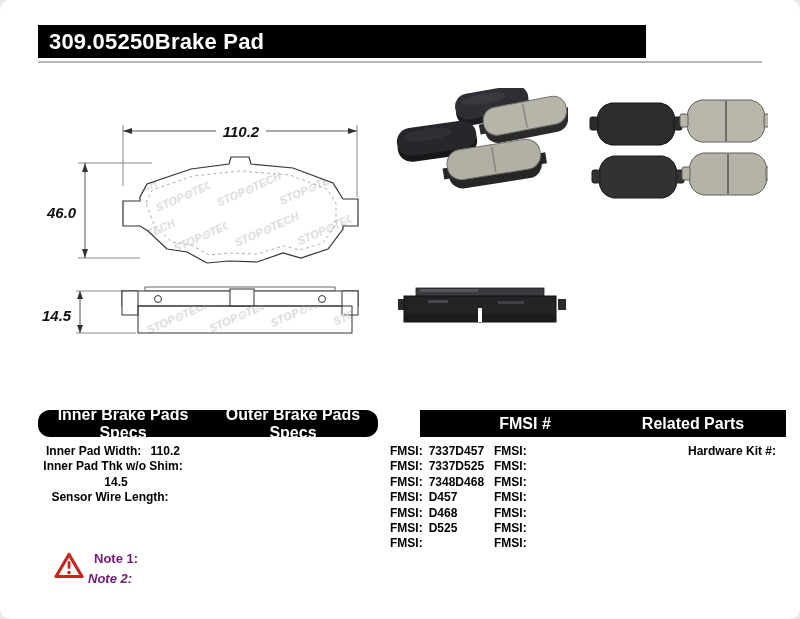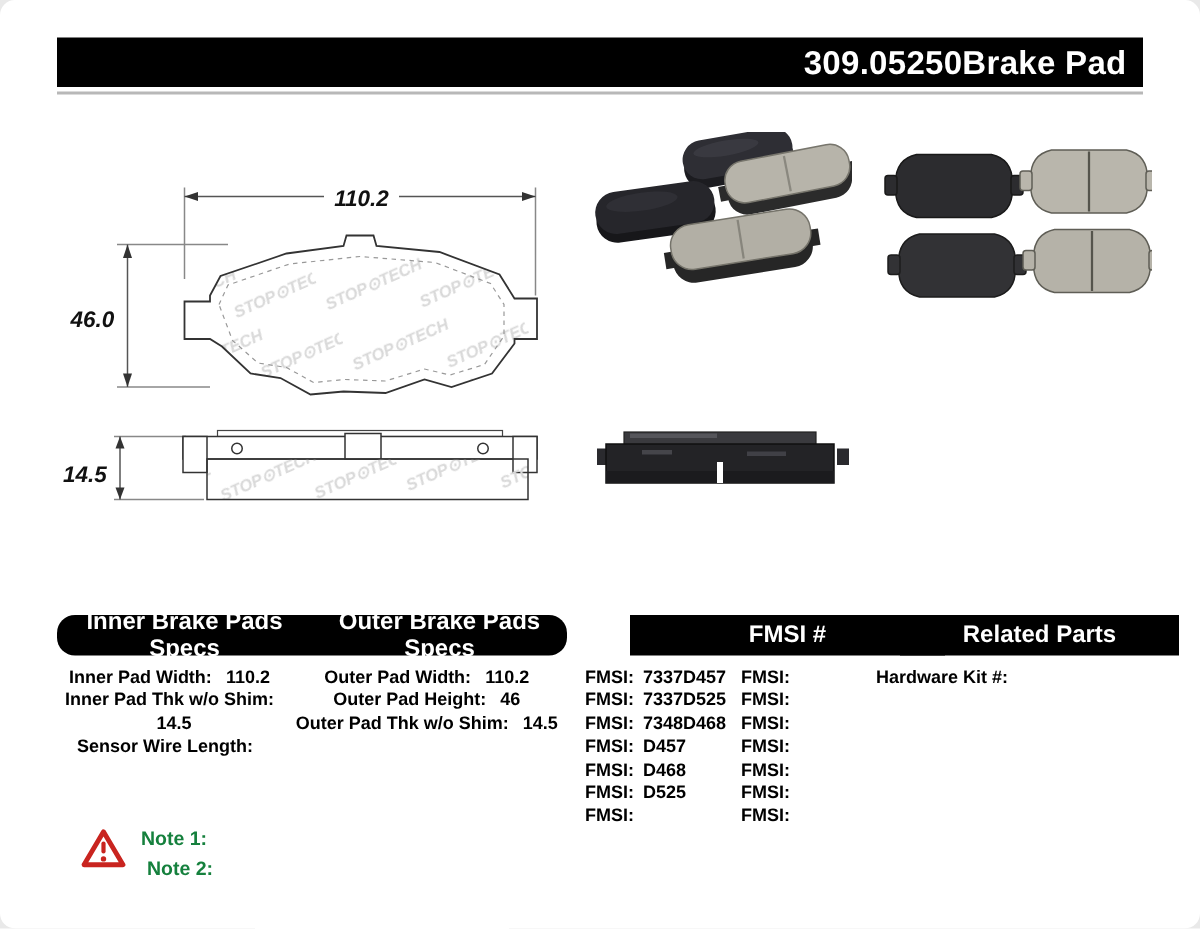--- a/index.html
+++ b/index.html
@@ -1,37 +1,37 @@
 <!DOCTYPE html>
 <html><head>
 <meta charset="utf-8">
 <style>
   html,body{margin:0;padding:0;}
   body{width:800px;height:619px;background:#e9e9e9;font-family:"Liberation Sans",sans-serif;position:relative;}
   .page{position:absolute;inset:0;background:#ffffff;border-radius:10px;overflow:hidden;}
   .abs{position:absolute;}
-  .header-bar{left:38px;top:25px;width:724px;height:33px;background:#000;color:#fff;
-    display:flex;justify-content:flex-end;align-items:center;padding:0 11px;
+  .header-bar{left:38px;top:25px;width:608px;height:33px;background:#000;color:#fff;
+    display:flex;justify-content:flex-start;align-items:center;padding:0 11px;
     box-sizing:border-box;font-size:22px;font-weight:bold;letter-spacing:0.2px;}
   .header-underline{left:38px;top:61px;width:724px;height:2px;background:#b8b8b8;}
   .th-bar{top:410px;height:27px;background:#000;color:#fff;display:flex;align-items:center;
     font-size:16px;font-weight:bold;}
   .th-bar span{flex:1;text-align:center;}
   .specs-bar{left:38px;width:340px;border-radius:12px;}
   .fmsi-bar{left:384px;width:210px;margin-left:36px;}
   .related-bar{left:600px;width:186px;}
   .datacol{top:444px;font-size:12px;font-weight:bold;color:#000;line-height:15.4px;}
   .right{text-align:center;}
   .inner-col{left:38px;width:150px;}
   .outer-col{left:196px;width:177px;}
   .fmsi-col-left{left:390px;width:104px;}
   .fmsi-col-right{left:494px;width:100px;}
-  .related-col{left:584px;width:158px;}
+  .related-col{left:624px;width:158px;text-align:right;}
   .vgap{margin-left:6px;}
-  .note-label{font-size:13px;font-weight:bold;color:#15803d;}
+  .note-label{font-size:13px;font-weight:bold;color:#701a75;}
   svg text.dim{font-family:"Liberation Sans",sans-serif;font-size:15px;font-weight:bold;font-style:italic;fill:#111;}
 </style>
 </head>
 <body>
 
 <div class="page">
 
   <div class="abs header-bar">
     <span>309.05250</span>
     <span>Brake Pad</span>
@@ -168,34 +168,20 @@
     <div>
       <span>Inner Pad Thk w/o Shim:</span>
       <span class="vgap">14.5</span>
     </div>
     <div>
       <span>Sensor Wire Length:</span>
       <span class="vgap"></span>
     </div>
   </div>
 
-  <div class="abs datacol right outer-col">
-    <div>
-      <span>Outer Pad Width:</span>
-      <span class="vgap">110.2</span>
-    </div>
-    <div>
-      <span>Outer Pad Height:</span>
-      <span class="vgap">46</span>
-    </div>
-    <div>
-      <span>Outer Pad Thk w/o Shim:</span>
-      <span class="vgap">14.5</span>
-    </div>
-  </div>
 
   <div class="abs datacol fmsi-col-left">
     <div><span>FMSI:</span><span class="vgap">7337D457</span></div>
     <div><span>FMSI:</span><span class="vgap">7337D525</span></div>
     <div><span>FMSI:</span><span class="vgap">7348D468</span></div>
     <div><span>FMSI:</span><span class="vgap">D457</span></div>
     <div><span>FMSI:</span><span class="vgap">D468</span></div>
     <div><span>FMSI:</span><span class="vgap">D525</span></div>
     <div><span>FMSI:</span><span class="vgap"></span></div>
   </div>
@@ -216,15 +202,15 @@
       <span class="vgap"></span>
     </div>
   </div>
 
   <svg class="abs" style="left:54px;top:552px;" width="30" height="27" viewBox="0 0 30 27">
     <path d="M15,2.5 L28,24.5 L2,24.5 Z" fill="#ffffff" stroke="#c9241f" stroke-width="3.2" stroke-linejoin="round"></path>
     <rect x="13.6" y="9" width="2.8" height="8" rx="1.4" fill="#c9241f"></rect>
     <circle cx="15" cy="20.6" r="1.8" fill="#c9241f"></circle>
   </svg>
   <div class="abs note-label" style="left:94px;top:551px;">Note 1:</div>
-  <div class="abs note-label" style="left:98px;top:571px;">Note 2:</div>
+  <div class="abs note-label" style="left:88px;top:571px;font-style:italic;">Note 2:</div>
 
 </div>
 
 </body></html>

